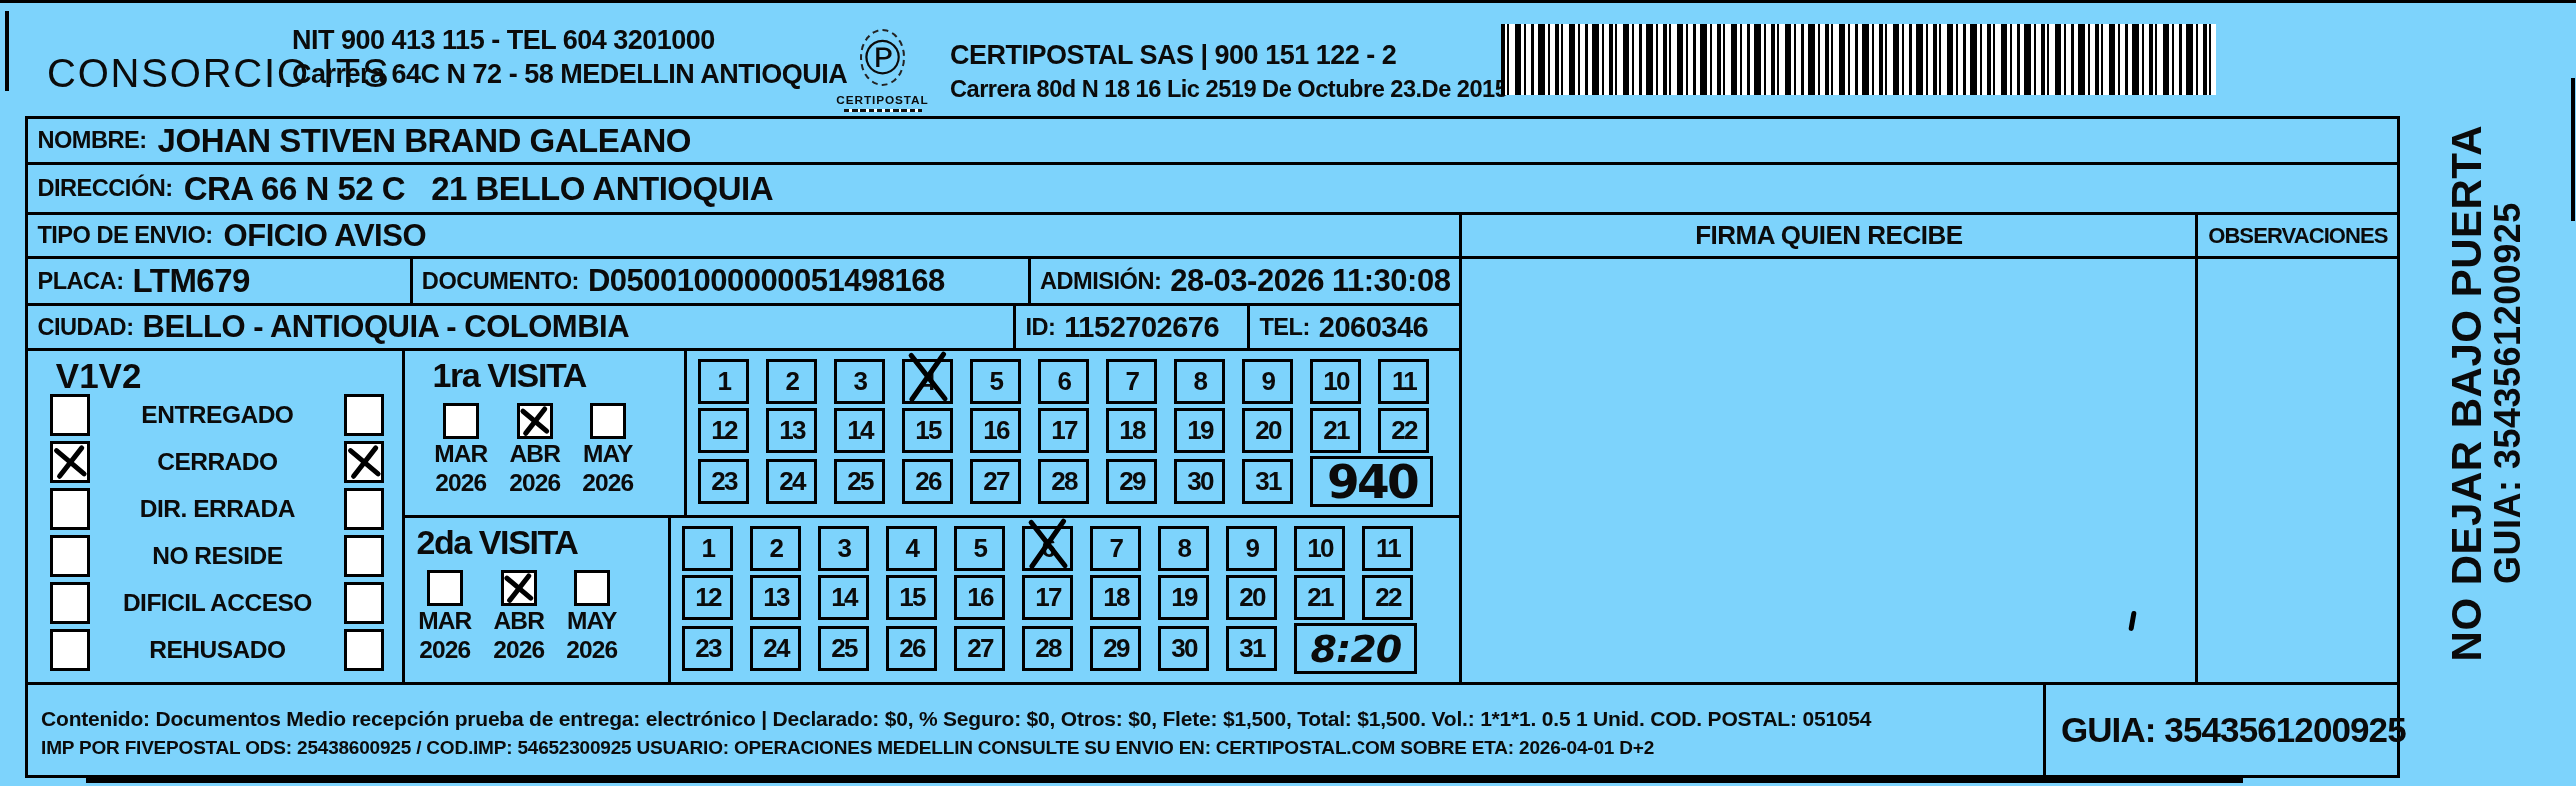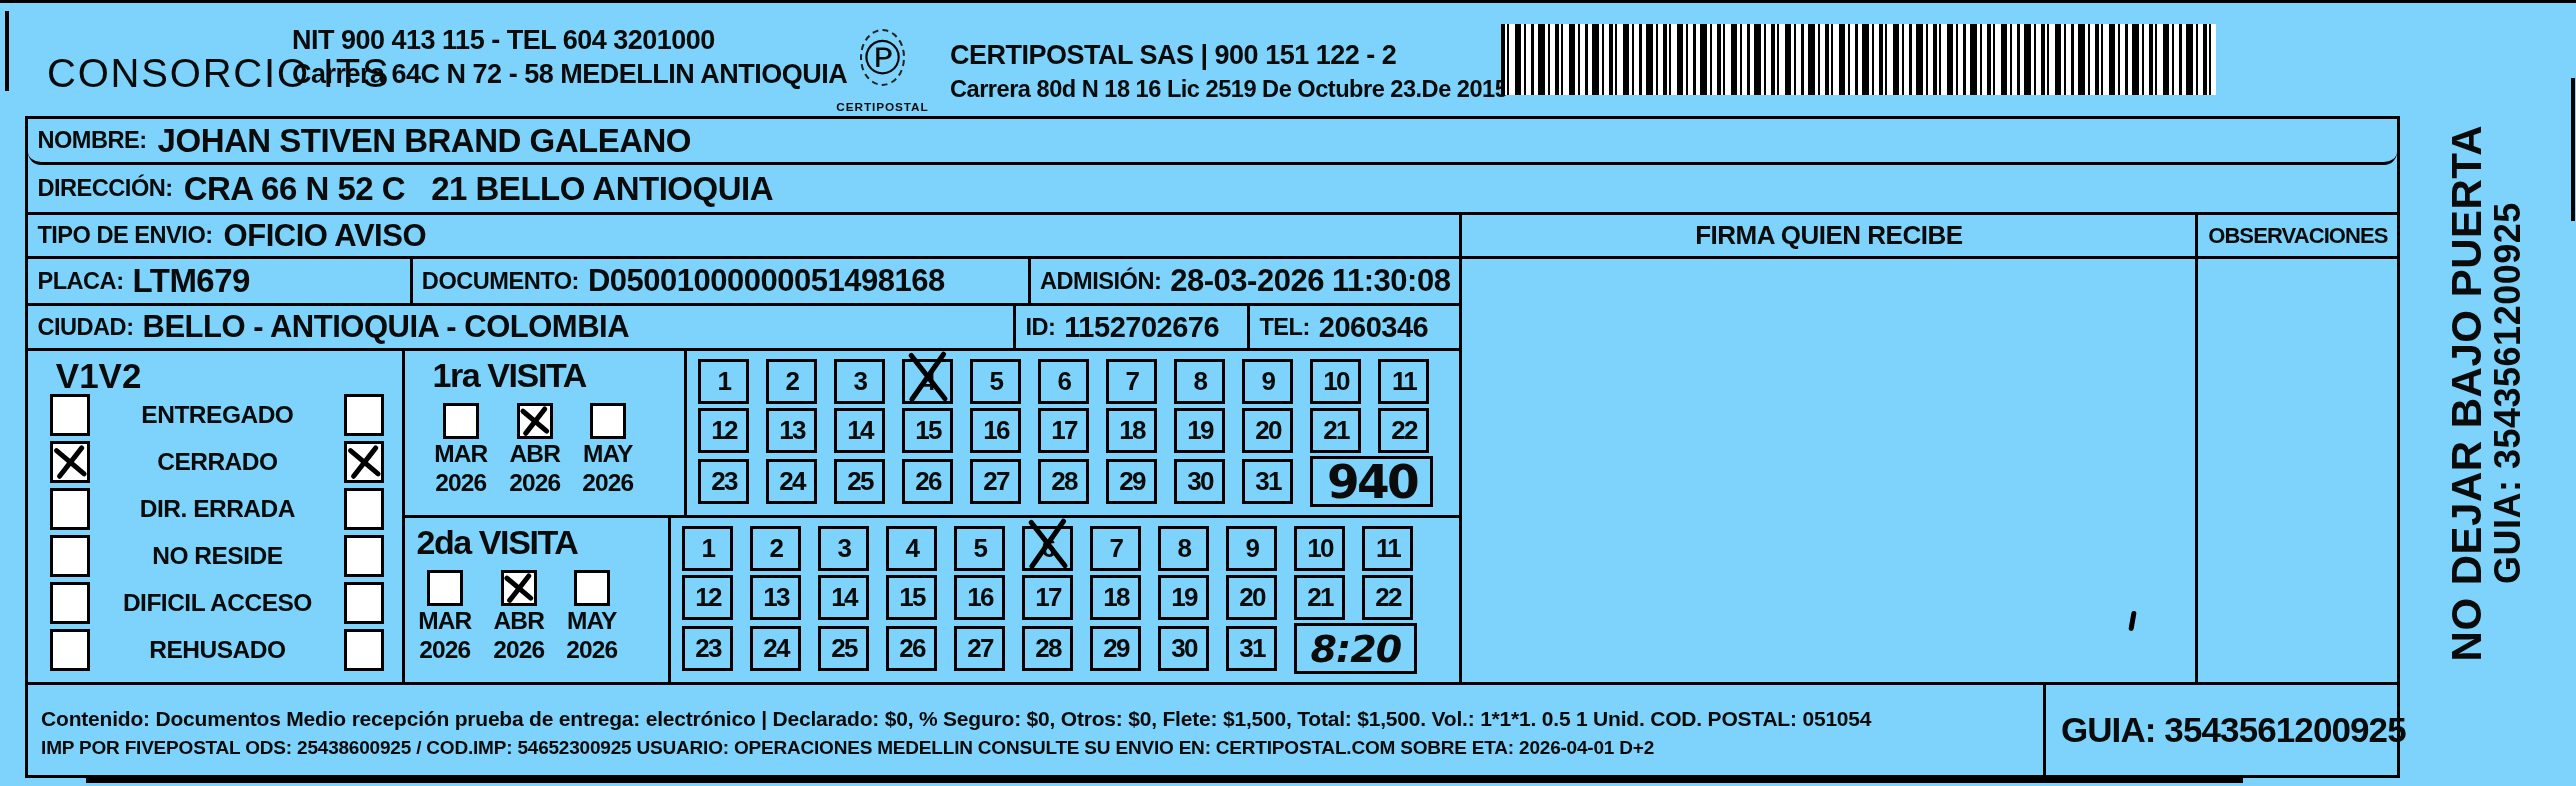--- a/index.html
+++ b/index.html
@@ -15,40 +15,40 @@
   .art-right-tick{ left:2571px; top:78px; width:3.6px; height:143px; }
   .art-bottom-bar{ left:86px; top:776px; width:2157px; height:7.3px; }
   .ink-speck{ position:absolute; right:60px; top:352px; width:5.4px; height:20px; background:#000; transform:rotate(10deg); border-radius:2.7px; }
 
   
   .hdr{ position:absolute; left:0; top:0; width:2576px; height:116px; }
   .brand{ position:absolute; left:47px; top:51px; font-size:40px; letter-spacing:1.8px; font-weight:400; }
   .sender{ position:absolute; left:292px; top:23px; font-size:27px; font-weight:700; line-height:34px; letter-spacing:-0.5px; }
   .logo{ position:absolute; left:828px; top:29px; width:109px; text-align:center; }
   .logo-glyph{ font-size:49px; line-height:51px; display:inline-block; border:2.7px dashed #222; border-radius:50%; padding:0.9px 2.7px; }
-  .logo-cap{ font-size:11.8px; font-weight:700; letter-spacing:0.9px; margin-top:14px; }
+  .logo-cap{ font-size:11.8px; font-weight:700; letter-spacing:0.9px; margin-top:7px; }
   .logo-squiggle{ margin:1.8px auto 0; width:78px; height:3.6px; background:repeating-linear-gradient(90deg,#111 0 5.4px,#fff 5.4px 8.2px); }
   .carrier{ position:absolute; left:950px; top:38px; line-height:34px; letter-spacing:-0.5px; }
   .carrier-l1{ font-size:27px; font-weight:700; }
   .carrier-l2{ font-size:23.6px; font-weight:700; }
   .barcode{
     position:absolute; left:1501px; top:23.6px; width:715px; height:71px;
     background:repeating-linear-gradient(90deg,
       #000 0 3.6px,#fff 3.6px 6.4px,#000 6.4px 8.2px,#fff 8.2px 13.6px,
       #000 13.6px 20px,#fff 20px 23px,#000 23px 24.5px,#fff 24.5px 30px,
       #000 30px 33px,#fff 33px 37px,#000 37px 44px,#fff 44px 47px,
       #000 47px 49px,#fff 49px 54px);
   }
 
   
   .form{ position:absolute; left:25.4px; top:116px; width:2375px; height:662px; border:3.6px solid #000; display:flex; flex-direction:column; }
   .lab{ font-weight:700; font-size:23.6px; letter-spacing:-0.5px; flex:none; }
   .val{ font-weight:700; font-size:33px; letter-spacing:-0.5px; white-space:pre; }
   .hrow{ display:flex; align-items:center; gap:11px; padding:0 9px; border-bottom:3.6px solid #000; }
-  .row-nombre{ height:46px;border-radius:13px; }
+  .row-nombre{ height:46px; }
   .row-dir{ height:50px; }
 
   .mid{ flex:1; min-height:0; display:flex; border-bottom:3.6px solid #000; }
   .left-col{ width:1434px; flex:none; display:flex; flex-direction:column; border-right:3.6px solid #000; }
   .row-tipo{ height:44px; display:flex; align-items:center; gap:11px; padding:0 9px; border-bottom:3.6px solid #000; }
   .row-placa{ height:47px; display:flex; border-bottom:3.6px solid #000; }
   .row-ciudad{ height:45px; display:flex; border-bottom:3.6px solid #000; }
   .cell{ display:flex; align-items:center; gap:9px; padding:0 9px; }
   .cell-placa{ width:385px; border-right:3.6px solid #000; }
   .cell-doc{ width:619px; border-right:3.6px solid #000; }

